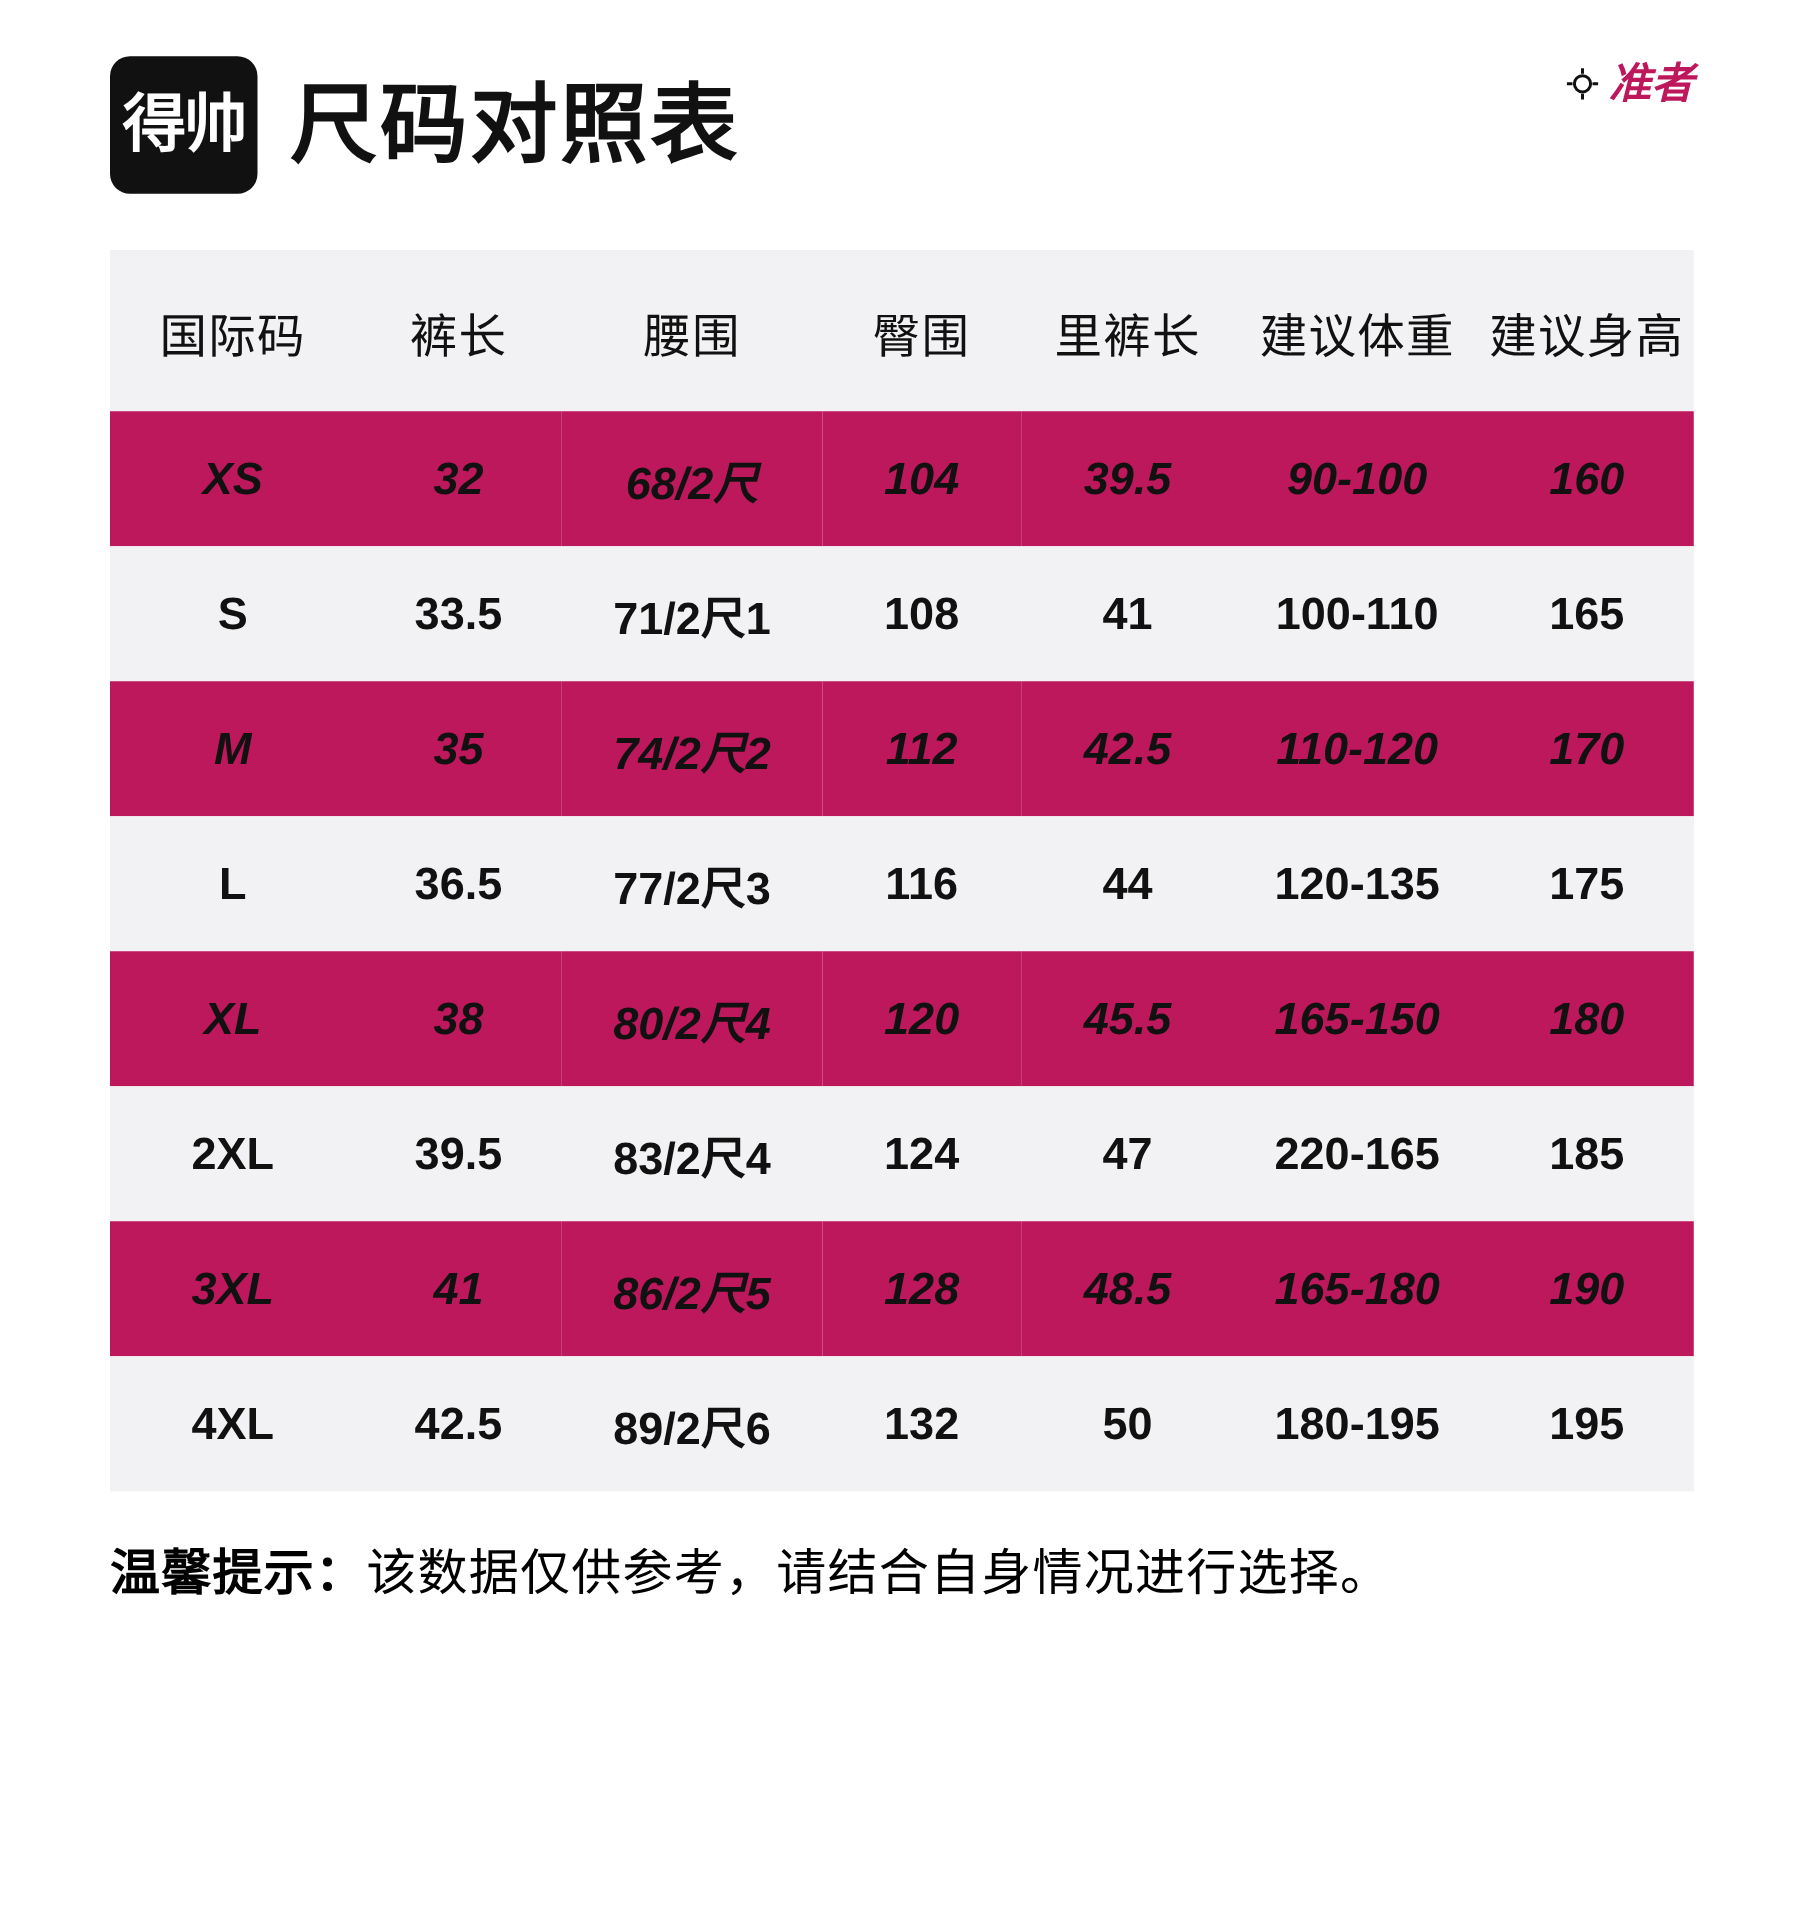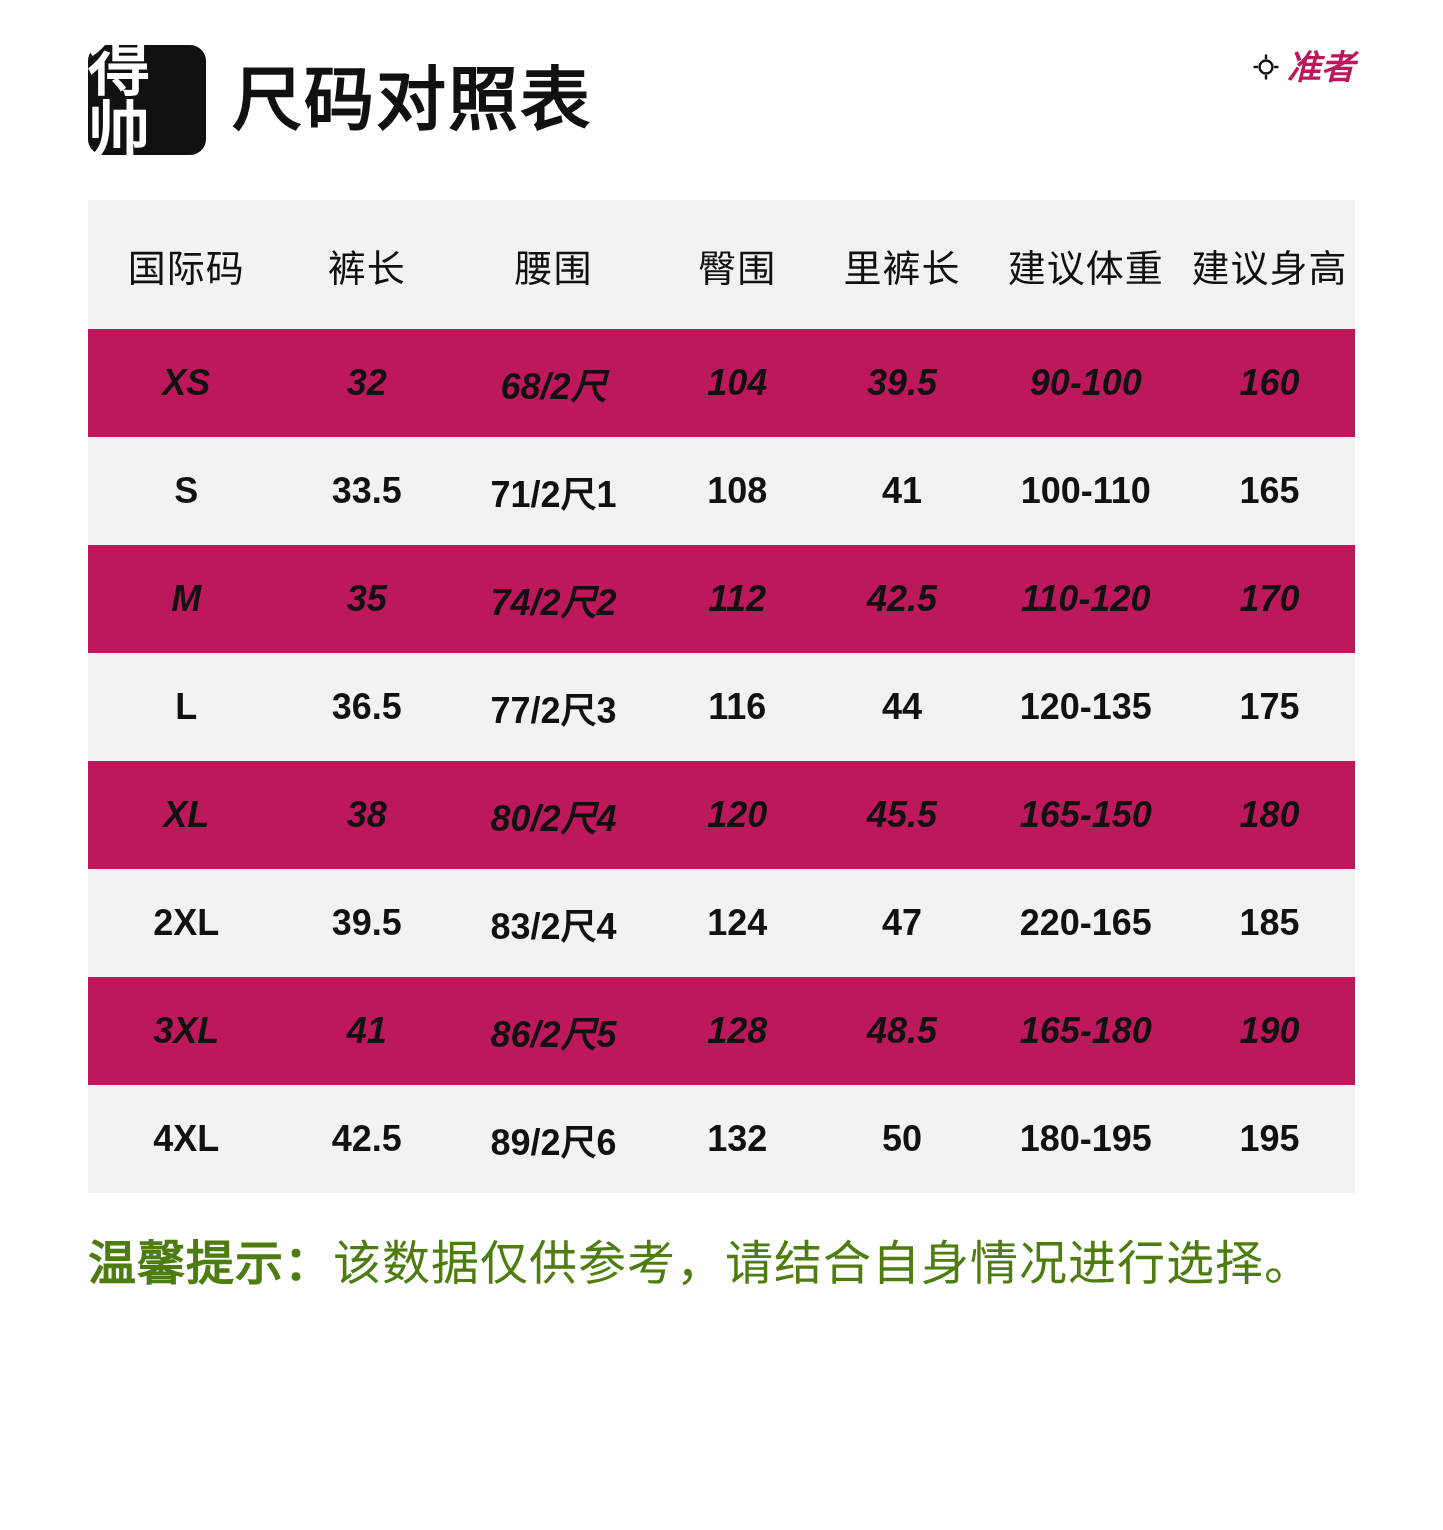--- a/index.html
+++ b/index.html
@@ -34,21 +34,21 @@
     height: 110px;
     background: #111111;
     border-radius: 16px;
     display: flex;
     align-items: center;
     justify-content: center;
     flex: 0 0 auto;
   }
   .brand-badge span {
     color: #ffffff;
-    font-size: 62px;
+    font-size: 51px;
     font-weight: 700;
     letter-spacing: -2px;
     line-height: 1;
     font-family: "DejaVu Sans", "Liberation Sans", sans-serif;
   }
   .header-title {
     font-size: 70px;
     font-weight: 700;
     margin-left: 26px;
     letter-spacing: 2px;
@@ -119,22 +119,22 @@
   col.c2 { width: 16.5%; }
   col.c3 { width: 12.5%; }
   col.c4 { width: 13.5%; }
   col.c5 { width: 15.5%; }
   col.c6 { width: 13.5%; }
 
   
   .note {
     margin: 40px auto 0 auto;
     width: 1267px;
-    font-size: 48px;
-    color: #4d7c0f;
+    font-size: 40px;
+    color: #000000;
     letter-spacing: 1px;
     line-height: 1.3;
   }
   .note b { font-weight: 700; }
   .note .note-body { font-weight: 400; }
 </style>
 </head>
 <body>
 
 <div class="page">

